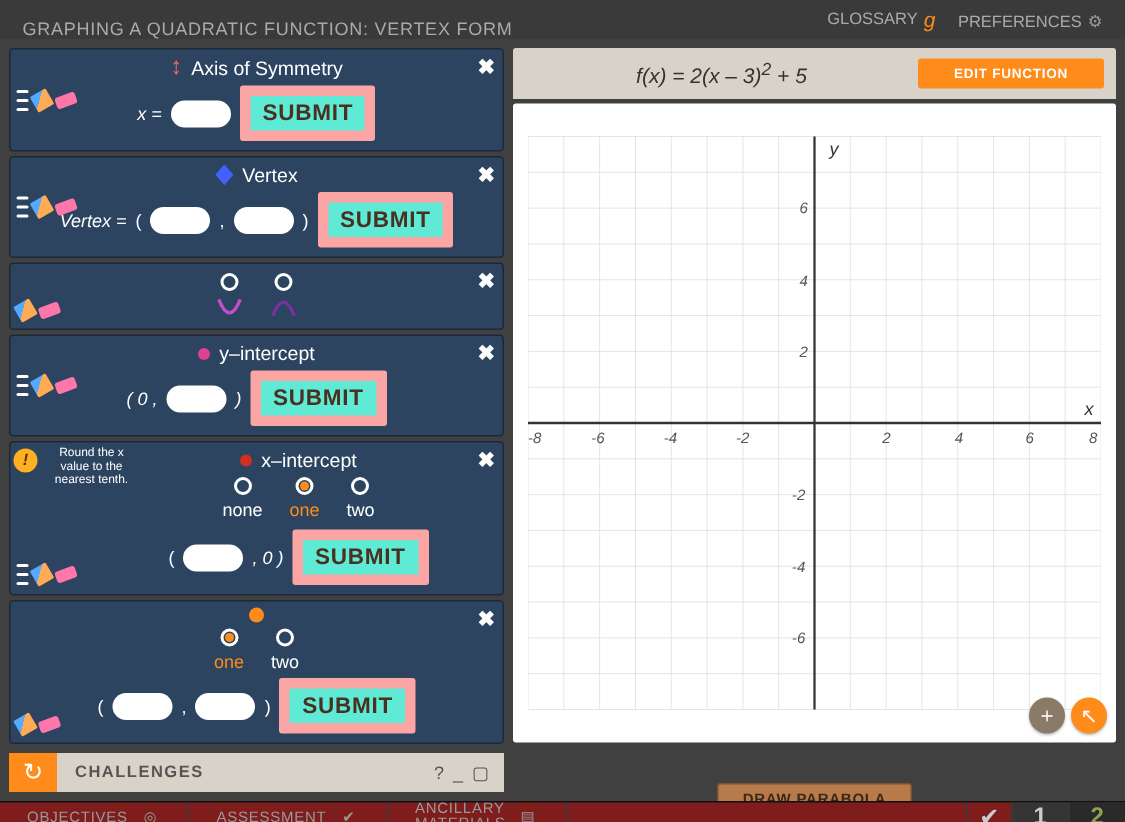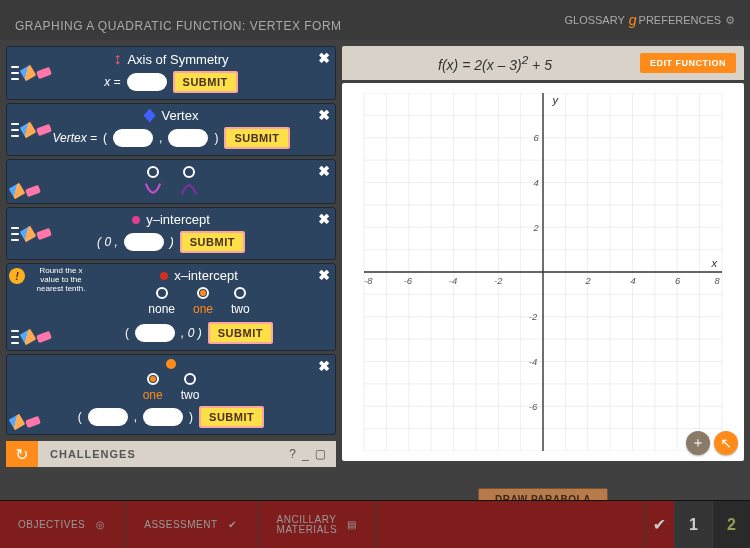--- a/index.html
+++ b/index.html
@@ -1,55 +1,55 @@
 <!DOCTYPE html>
 <html><head>
 <meta charset="utf-8">
 <style>
 * { box-sizing: border-box; margin: 0; padding: 0; }
 body { font-family: Arial, sans-serif; background: #2a2a2a; width: 750px; height: 548px; overflow: hidden; position: relative; }
 .container { width: 750px; height: 548px; display: flex; flex-direction: column; background: #404040; }
 .header { height: 40px; background: #3a3a3a; display: flex; align-items: center; padding: 0 15px; color: #aaa; font-size: 12px; }
 .header-title { flex: 1; letter-spacing: 0.5px; margin-top: 12px; }
-.header-right { display: flex; align-items: center; gap: 2px; }
+.header-right { display: flex; align-items: flex-end; gap: 15px; }
 .header-link { color: #aaa; cursor: pointer; font-size: 11px; display: flex; align-items: center; gap: 4px; }
 .main { flex: 1; display: flex; gap: 6px; padding: 6px; background: #404040; }
 .left-panel { width: 330px; display: flex; flex-direction: column; gap: 3px; }
 .right-panel { flex: 1; display: flex; flex-direction: column; }
 .card { background: #2c4460; border: 1px solid #1a2838; border-radius: 3px; position: relative; color: #fff; font-size: 12px; padding: 4px 6px 6px 6px; }
 .card-title { text-align: center; font-size: 13px; margin-bottom: 4px; display: flex; align-items: center; justify-content: center; gap: 6px; }
 .card-close { position: absolute; top: 3px; right: 5px; color: #fff; cursor: pointer; font-weight: bold; font-size: 14px; }
 .card-row { display: flex; align-items: center; justify-content: center; gap: 6px; font-style: italic; }
 .card-left-icons { position: absolute; left: 4px; top: 50%; transform: translateY(-50%); display: flex; gap: 3px; align-items: center; }
 .card-left-icons2 { position: absolute; left: 4px; bottom: 6px; display: flex; gap: 3px; align-items: center; }
 .drag-handle { width: 8px; height: 14px; display: flex; flex-direction: column; justify-content: space-between; }
 .drag-handle span { display: block; height: 2px; background: #fff; border-radius: 1px; }
 .pencil-icon { width: 12px; height: 12px; background: linear-gradient(135deg, #5af 40%, #fa5 40%); transform: rotate(-30deg); border-radius: 1px; }
 .eraser-icon { width: 14px; height: 8px; background: #f7a; border-radius: 2px; transform: rotate(-20deg); }
 .input-box { width: 40px; height: 18px; background: #fff; border-radius: 10px; border: none; text-align: center; font-size: 11px; }
-.submit-btn { background: #fde047; border: 2px solid #fca5a5; color: #4a3020; font-size: 11px; font-weight: bold; padding: 3px 8px; border-radius: 2px; cursor: pointer; letter-spacing: 0.5px; }
+.submit-btn { background: #5eead4; border: 7px solid #fca5a5; color: #4a3020; font-size: 15px; font-weight: bold; padding: 3px 8px; border-radius: 2px; cursor: pointer; letter-spacing: 0.5px; }
 .paren { font-style: normal; color: #fff; }
 .radio-row { display: flex; align-items: center; justify-content: center; gap: 18px; margin-top: 2px; }
 .radio-opt { display: flex; align-items: center; gap: 3px; cursor: pointer; flex-direction: column; }
 .radio-circle { width: 12px; height: 12px; border: 2px solid #fff; border-radius: 50%; display: inline-block; position: relative; }
 .radio-circle.sel::after { content: ''; position: absolute; inset: 1px; background: #ff8c1a; border-radius: 50%; }
 .parabola-icon { width: 18px; height: 16px; display: inline-block; position: relative; }
 .parabola-icon svg { width: 100%; height: 100%; }
 .warn-badge { position: absolute; left: 2px; top: 4px; width: 16px; height: 16px; background: #ffb020; border-radius: 50%; display: flex; align-items: center; justify-content: center; font-style: italic; font-weight: bold; color: #5a3000; font-size: 11px; }
 .warn-text { position: absolute; left: 24px; top: 2px; font-size: 8px; line-height: 9px; width: 60px; text-align: center; font-style: normal; }
 .icon-symmetry { color: #ff6060; font-size: 16px; line-height: 1; }
 .icon-vertex { width: 12px; height: 14px; background: #4060ff; clip-path: polygon(50% 0, 100% 50%, 50% 100%, 0 50%); display: inline-block; }
 .icon-dot { width: 8px; height: 8px; border-radius: 50%; display: inline-block; }
 .challenges-bar { display: flex; align-items: center; background: #d8d2c8; height: 26px; margin-top: 3px; }
 .reset-btn { width: 32px; height: 26px; background: #ff8c1a; display: flex; align-items: center; justify-content: center; color: #fff; cursor: pointer; font-size: 16px; }
 .challenges-label { flex: 1; padding-left: 12px; font-size: 11px; color: #555; letter-spacing: 1px; font-weight: bold; }
 .challenges-icons { display: flex; gap: 6px; padding-right: 10px; color: #555; font-size: 12px; }
 .function-bar { height: 34px; background: #d8d2c8; display: flex; align-items: center; padding: 0 8px; border-radius: 2px 2px 0 0; }
 .function-text { flex: 1; text-align: center; font-style: italic; font-size: 14px; color: #333; }
-.edit-btn { background: #ff8c1a; border: none; color: #fff; font-size: 9px; font-weight: bold; padding: 5px 10px; border-radius: 2px; cursor: pointer; letter-spacing: 0.5px; }
+.edit-btn { background: #ff8c1a; border: none; color: #fff; font-size: 9px; font-weight: bold; padding: 5px 24px; border-radius: 2px; cursor: pointer; letter-spacing: 0.5px; }
 .graph-area { flex: 1; background: #fff; position: relative; margin: 3px 0; border-radius: 2px; }
 .graph-grid { position: absolute; inset: 10px; }
 .graph-grid svg { width: 100%; height: 100%; }
 .graph-tools { position: absolute; right: 6px; bottom: 6px; display: flex; gap: 4px; }
 .tool-circle { width: 24px; height: 24px; border-radius: 50%; background: #8a7a68; display: flex; align-items: center; justify-content: center; color: #fff; font-size: 14px; cursor: pointer; box-shadow: 0 1px 2px rgba(0,0,0,0.3); }
 .draw-bar { height: 30px; background: #404040; display: flex; align-items: center; justify-content: center; }
 .draw-btn { background: #b77a4a; border: 1px solid #7a5232; color: #3a2818; font-size: 10px; font-weight: bold; padding: 5px 16px; border-radius: 2px; cursor: pointer; letter-spacing: 0.5px; margin-top: 40px; }
 .footer { height: 48px; background: #7f1d1d; display: flex; align-items: stretch; border-top: 1px solid #111; }
 .footer-tab { padding: 0 18px; display: flex; align-items: center; gap: 8px; color: #999; font-size: 10px; letter-spacing: 0.5px; cursor: pointer; border-right: 1px solid #3a3a3a; }
 .footer-tab-icon { display: inline-flex; align-items: center; justify-content: center; width: 14px; height: 14px; }

